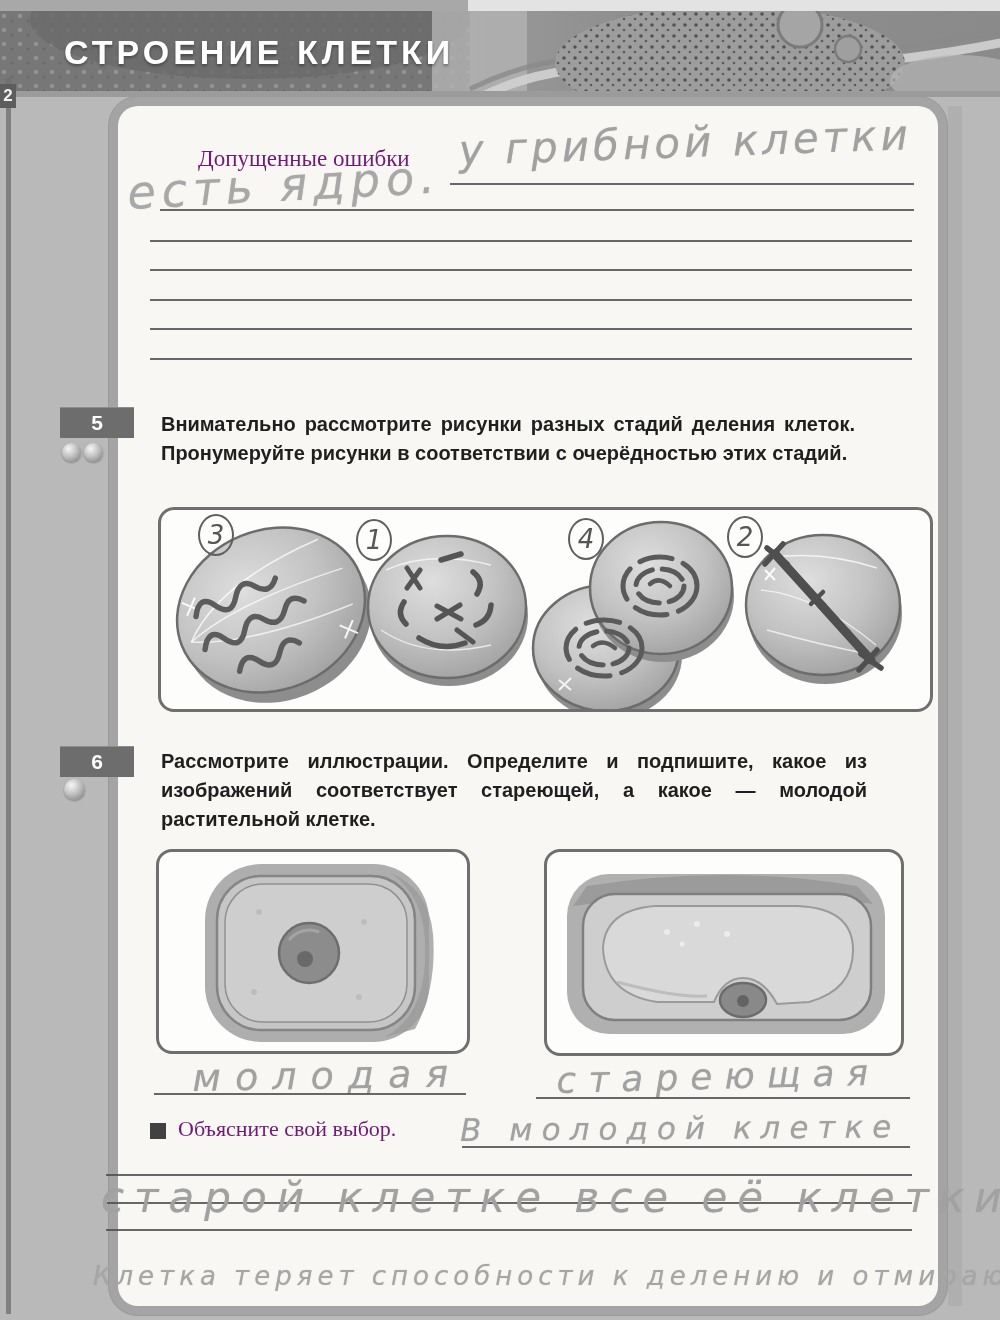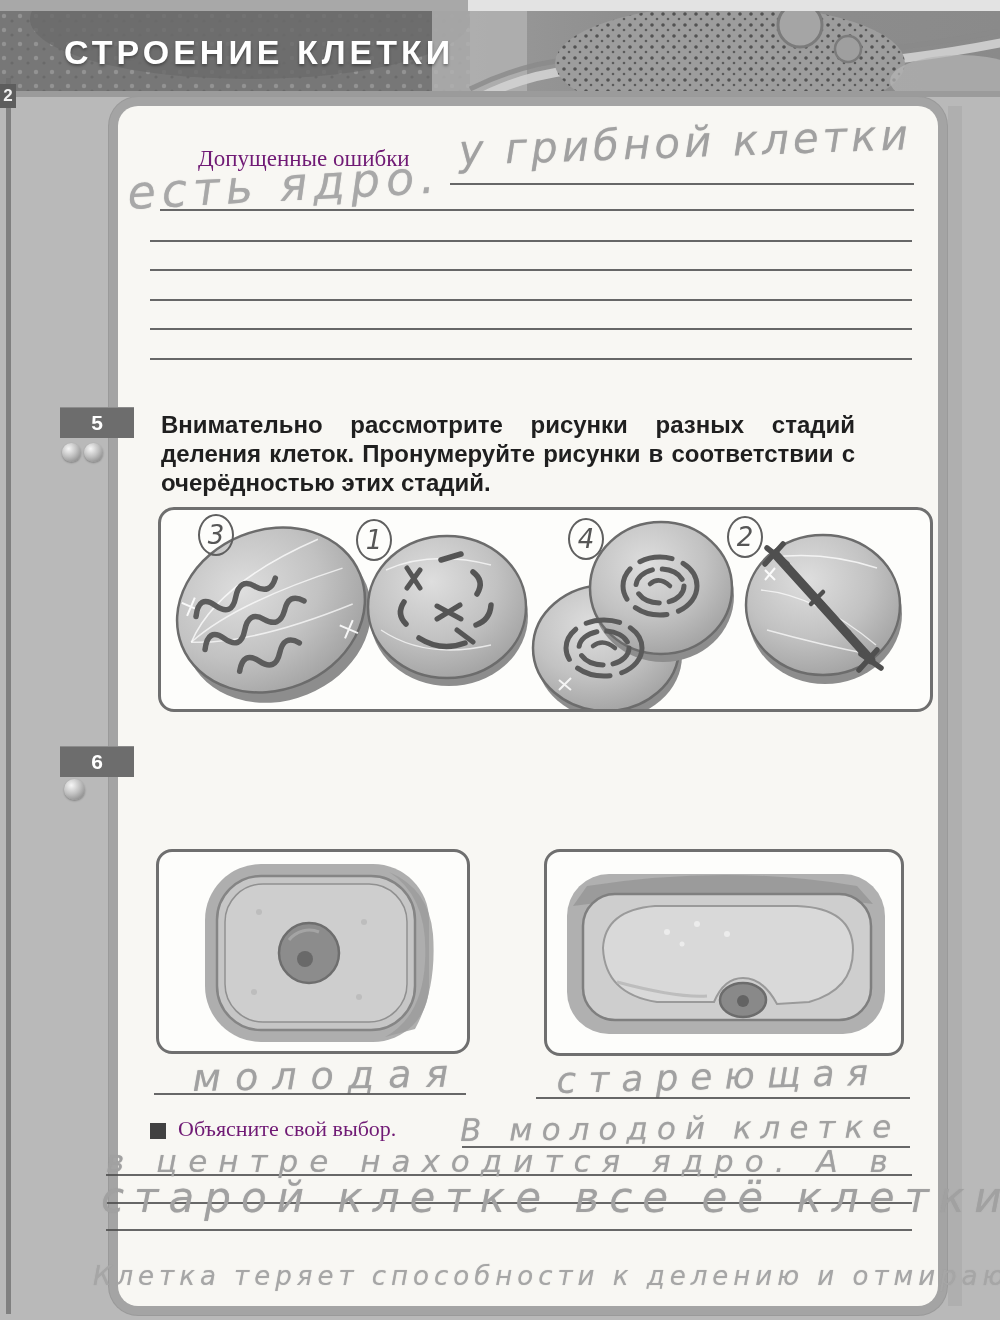--- a/index.html
+++ b/index.html
@@ -23,21 +23,21 @@
   .edge-num{position:absolute;left:0;top:84px;width:16px;height:24px;background:#5d5d5d;color:#f2f2f2;
     font-size:17px;font-weight:700;display:flex;align-items:center;justify-content:center;}
   .sheet{position:absolute;left:118px;top:106px;width:820px;height:1200px;background:#f8f7f3;
     border-radius:20px;box-shadow:0 0 0 9px #a4a4a4, 0 0 0 10px #9a9a9a;}
   .right-shade{position:absolute;left:948px;top:106px;width:14px;height:1200px;background:#a9a9a9;opacity:.6;}
 
   
   .serif-label{position:absolute;font-family:Liberation Serif, serif;color:#701a75;}
   .errors-label{left:198px;top:146px;font-size:23px;}
   .explain-label{left:178px;top:1116px;font-size:22px;}
-  .task-text{position:absolute;font-size:24px;font-weight:700;color:#1f1f1f;line-height:29px;text-align:justify;}
+  .task-text{position:absolute;font-size:20px;font-weight:700;color:#1f1f1f;line-height:29px;text-align:justify;}
   .task5-text{left:161px;top:410px;width:694px;}
   .task6-text{left:161px;top:747px;width:706px;}
   .badge{position:absolute;width:74px;height:31px;background:#6d6d6d;display:flex;align-items:center;
     justify-content:center;color:#fff;font-size:21px;font-weight:800;box-shadow:inset 0 1px 0 #8c8c8c;}
   .badge5{left:60px;top:407px;}
   .badge6{left:60px;top:746px;}
   .sphere{position:absolute;border-radius:50%;
     background:radial-gradient(circle at 35% 30%,#f6f6f6,#c0c0c0 45%,#8d8d8d 82%);
     box-shadow:0 1px 2px rgba(0,0,0,.3);}
   .sp1{left:62px;top:443px;width:19px;height:19px;}
@@ -209,20 +209,21 @@
   </div>
   <div class="fig-num n3">3</div>
   <div class="fig-num n1">1</div>
   <div class="fig-num n4">4</div>
   <div class="fig-num n2">2</div>
 
   <div class="badge badge6">
     <span>6</span>
   </div>
   <div class="sphere sp3"></div>
+  <div class="task-text task6-text">Рассмотрите иллюстрации. Определите и подпишите, какое из изображений соответствует стареющей, а какое — молодой растительной клетке.</div>
 
   <div class="fig-box young-fig">
     <svg width="308" height="199" viewBox="0 0 308 199">
       <rect x="46" y="12" width="224" height="178" rx="56" fill="#aeaeae"></rect>
       <path d="M230,20 q40,25 36,90 q-3,55 -40,75 l30,-8 q22,-40 18,-95 q-4,-45 -44,-62 z" fill="#9b9b9b" opacity=".8"></path>
       <rect x="58" y="24" width="198" height="154" rx="44" fill="#c6c6c6" stroke="#858585" stroke-width="2.5"></rect>
       <rect x="66" y="32" width="182" height="138" rx="38" fill="#cecece" stroke="#909090" stroke-width="1.5"></rect>
       <circle cx="150" cy="101" r="30" fill="#8c8c8c" stroke="#6e6e6e" stroke-width="2.5"></circle>
       <path d="M130,88 a26,26 0 0 1 30,-8" stroke="#aaaaaa" stroke-width="3" fill="none" opacity=".8"></path>
       <circle cx="146" cy="107" r="8" fill="#696969"></circle>
@@ -253,17 +254,16 @@
   <div class="hw hwR">стареющая</div>
   <div class="rule lr-right"></div>
 
   <div class="sq-bullet"></div>
   <div class="serif-label explain-label">Объясните свой выбор.</div>
   <div class="rule er1"></div>
   <div class="rule er2"></div>
   <div class="rule er3"></div>
   <div class="rule er4"></div>
   <div class="hw he1">В молодой клетке</div>
-  <div class="hw he2">в центре находится ядро. А в</div>
   <div class="hw he3">старой клетке все её клетки</div>
   <div class="hw he6">Клетка теряет способности к делению и отмирают</div>
 
 </div>
 
 </body></html>

